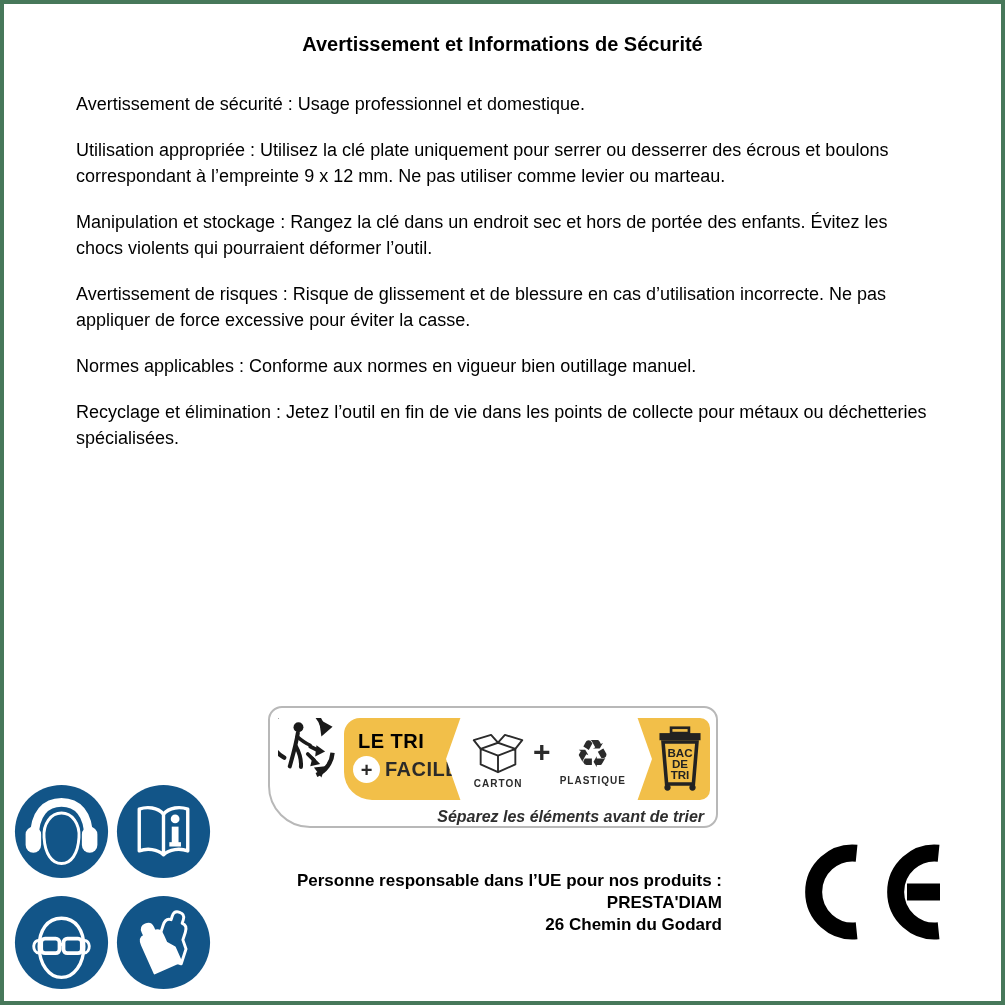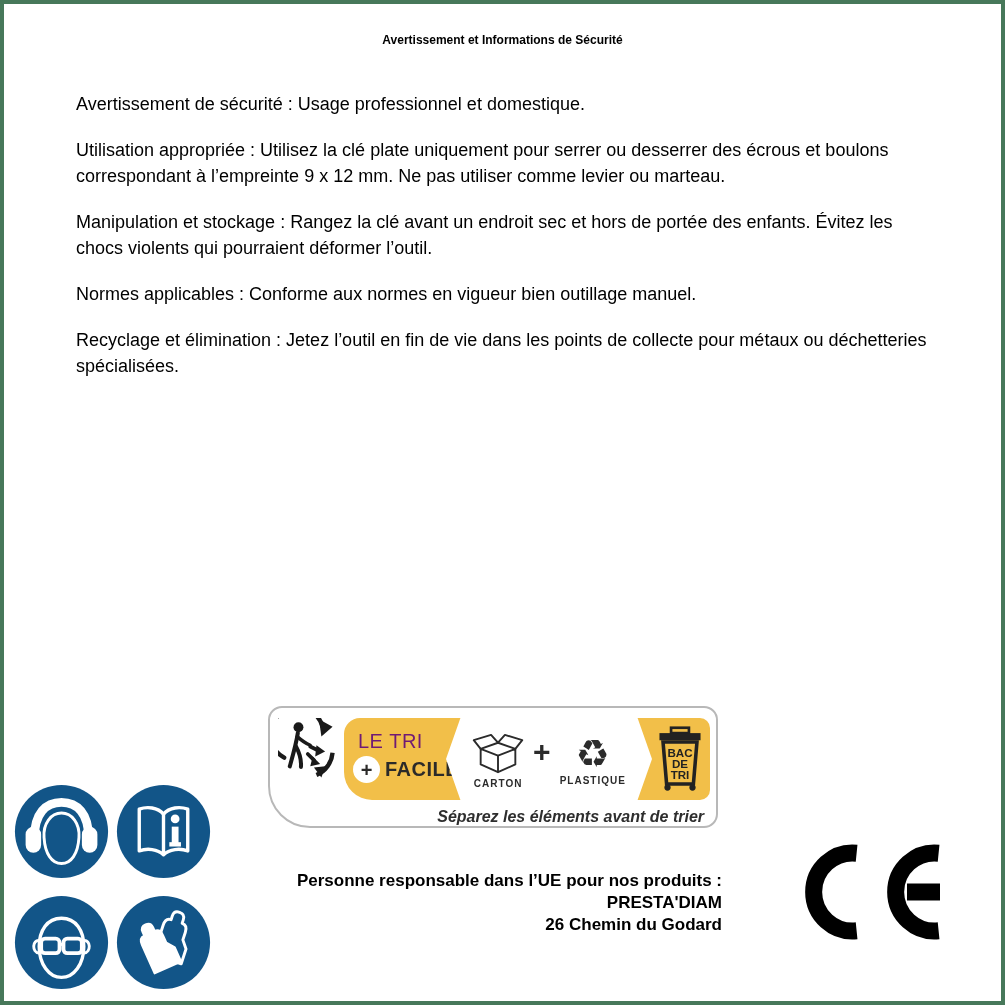--- a/index.html
+++ b/index.html
@@ -3,21 +3,21 @@
 <meta charset="utf-8">
 <style>
   html,body{margin:0;padding:0;background:#fff;}
   .page{
     position:relative;width:1005px;height:1005px;box-sizing:border-box;
     border:4px solid #47785A;background:#fff;overflow:hidden;
     font-family:"Liberation Sans",sans-serif;color:#000;
   }
   .doc-title{
     position:absolute;top:29px;left:0;width:100%;text-align:center;
-    font-size:12px;font-weight:bold;margin:0;
+    font-size:20px;font-weight:bold;margin:0;
   }
   .content{position:absolute;top:87px;left:72px;width:862px;}
   .para{margin:0 0 20px 0;font-size:18px;line-height:26px;}
 
   
   .icon-grid{
     position:absolute;left:9px;top:779px;
     display:grid;grid-template-columns:97px 97px;grid-auto-rows:97px;
     column-gap:5px;row-gap:14px;
   }
@@ -30,22 +30,22 @@
     position:relative;width:450px;height:122px;box-sizing:border-box;
     background:#fff;border:2px solid #b8b8b8;
     border-radius:14px 14px 14px 42px;
   }
   .tri-band{
     position:absolute;left:74px;top:10px;width:366px;height:82px;
     background:#F2BF49;border-radius:16px 10px 10px 28px;
   }
   .triman{position:absolute;left:8px;top:10px;width:62px;height:62px;}
   .letri{
-    position:absolute;left:14px;top:12px;font-size:20px;font-weight:400;
-    color:#701a75;letter-spacing:.5px;line-height:22px;
+    position:absolute;left:14px;top:12px;font-size:20px;font-weight:700;
+    color:#000000;letter-spacing:.5px;line-height:22px;
   }
   .facile-row{position:absolute;left:9px;top:38px;display:flex;align-items:center;gap:5px;}
   .plus-circle{
     width:27px;height:27px;border-radius:50%;background:#fff;
     display:flex;align-items:center;justify-content:center;
     font-size:20px;font-weight:800;color:#2b2a29;line-height:1;
   }
   .facile{font-size:20px;font-weight:800;color:#2b2a29;letter-spacing:.5px;}
   .hexwhite{
     position:absolute;left:102px;top:0;width:206px;height:82px;background:#fff;
@@ -77,21 +77,22 @@
 </head>
 <body>
 
 <div class="page">
 
   <h1 class="doc-title">Avertissement et Informations de Sécurité</h1>
 
   <div class="content">
     <p class="para">Avertissement de sécurité : Usage professionnel et domestique.</p>
     <p class="para">Utilisation appropriée : Utilisez la clé plate uniquement pour serrer ou desserrer des écrous et boulons correspondant à l’empreinte 9 x 12 mm. Ne pas utiliser comme levier ou marteau.</p>
-    <p class="para">Manipulation et stockage : Rangez la clé avant un endroit sec et hors de portée des enfants. Évitez les chocs violents qui pourraient déformer l’outil.</p>
+    <p class="para">Manipulation et stockage : Rangez la clé dans un endroit sec et hors de portée des enfants. Évitez les chocs violents qui pourraient déformer l’outil.</p>
+    <p class="para">Avertissement de risques : Risque de glissement et de blessure en cas d’utilisation incorrecte. Ne pas appliquer de force excessive pour éviter la casse.</p>
     <p class="para">Normes applicables : Conforme aux normes en vigueur bien outillage manuel.</p>
     <p class="para">Recyclage et élimination : Jetez l’outil en fin de vie dans les points de collecte pour métaux ou déchetteries spécialisées.</p>
   </div>
 
   <div class="icon-grid">
 
     <svg width="97" height="97" viewBox="0 0 100 100">
       <circle cx="50" cy="50" r="48" fill="#125588"></circle>
       <path d="M50,31 C61,31 69,42 68,56 C67,73 60,83 50,83 C40,83 33,73 32,56 C31,42 39,31 50,31 Z" fill="none" stroke="#fff" stroke-width="3"></path>
       <path d="M22,57 C22,31 34,20 50,20 C66,20 78,31 78,57" fill="none" stroke="#fff" stroke-width="9"></path>

